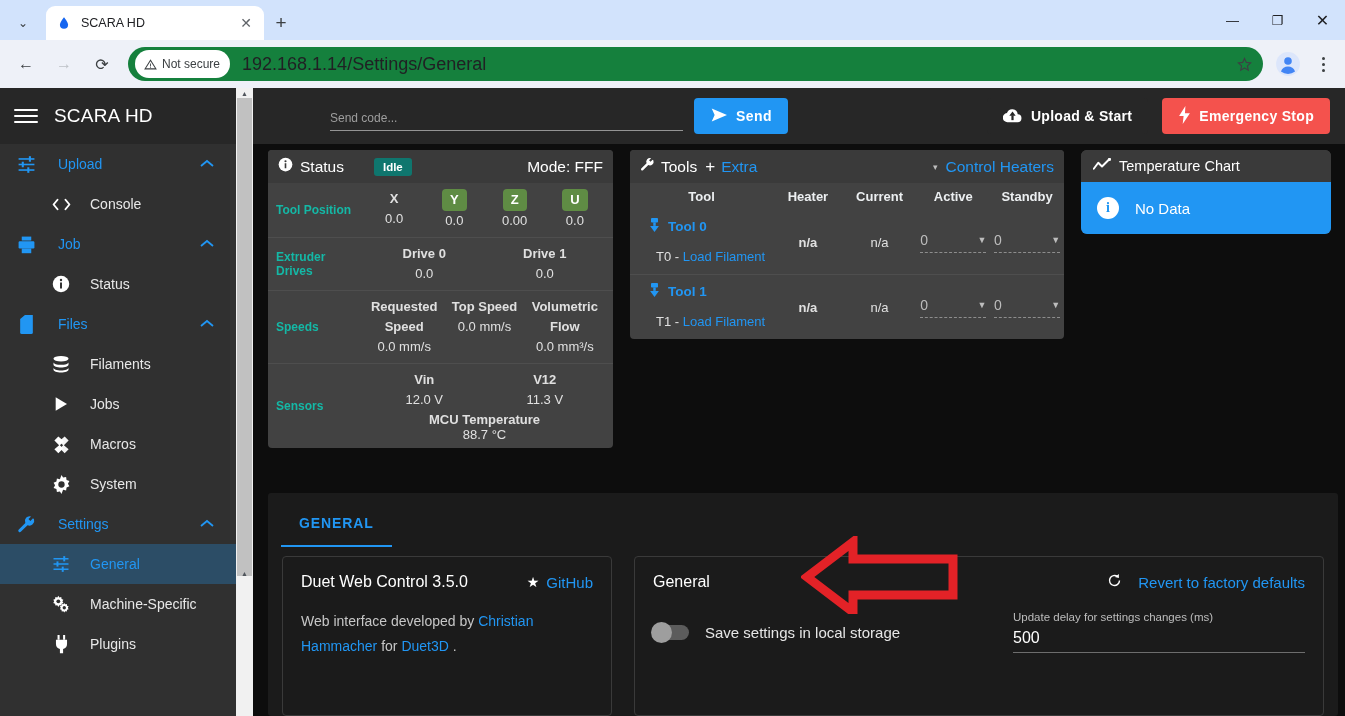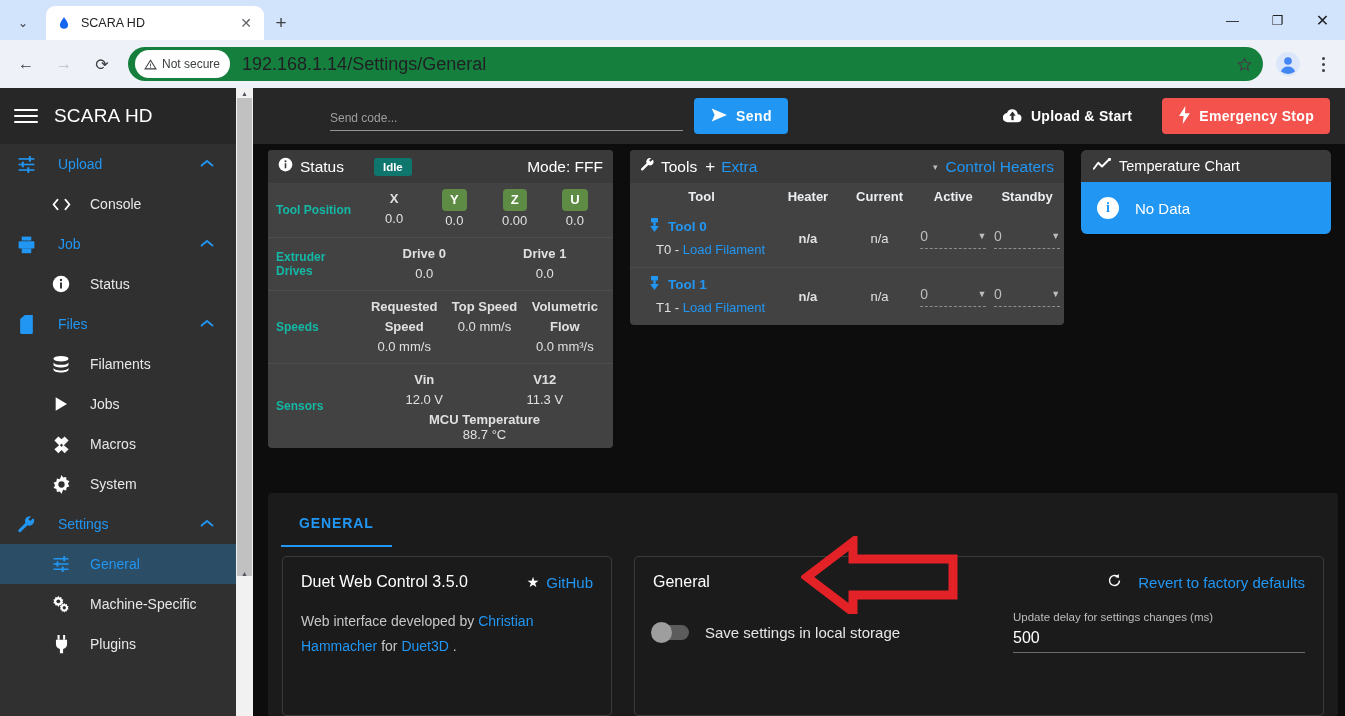--- a/index.html
+++ b/index.html
@@ -157,21 +157,21 @@
   .th-ch { color:#2196f3; font-size:15.5px; }
 
   .tools-table { width:100%; border-collapse:collapse;padding-left:8px; }
   .tools-table th {
     color:#eceff1; font-size:13px; font-weight:700; padding: 6px 0; background:#424242;
   }
   .tools-table td { padding: 8px 0; vertical-align:middle; border-top:1px solid #4e4e4e; }
   .tools-table tr.first td { border-top:0; }
   .toolcell { padding-left:18px !important; }
   .tool-name { color:#2196f3; font-size:13.5px; font-weight:700; display:flex; align-items:center; gap:7px;}
-  .tool-sub { color:#e0e0e0; font-size:13px; text-align:center; margin-top:5px; line-height:19px;}
+  .tool-sub { color:#e0e0e0; font-size:13px; text-align:center; margin-top:12px; line-height:19px;}
   .tool-sub a { color:#2196f3; text-decoration:none; }
   .cellc { text-align:center; color:#e0e0e0; font-size:13px; }
   .cellc.bold { font-weight:700; }
   .tempsel { display:flex; align-items:center; justify-content:center; gap:4px; }
   .tempsel-box { width:66px; border-bottom:1px dashed #8d8d8d; display:flex; align-items:center;
                  padding-bottom:4px; }
   .tempsel-val { color:#bdbdbd; font-size:14px; flex:1; }
   .tempsel-car { color:#bdbdbd; font-size:9px; }
 
   

